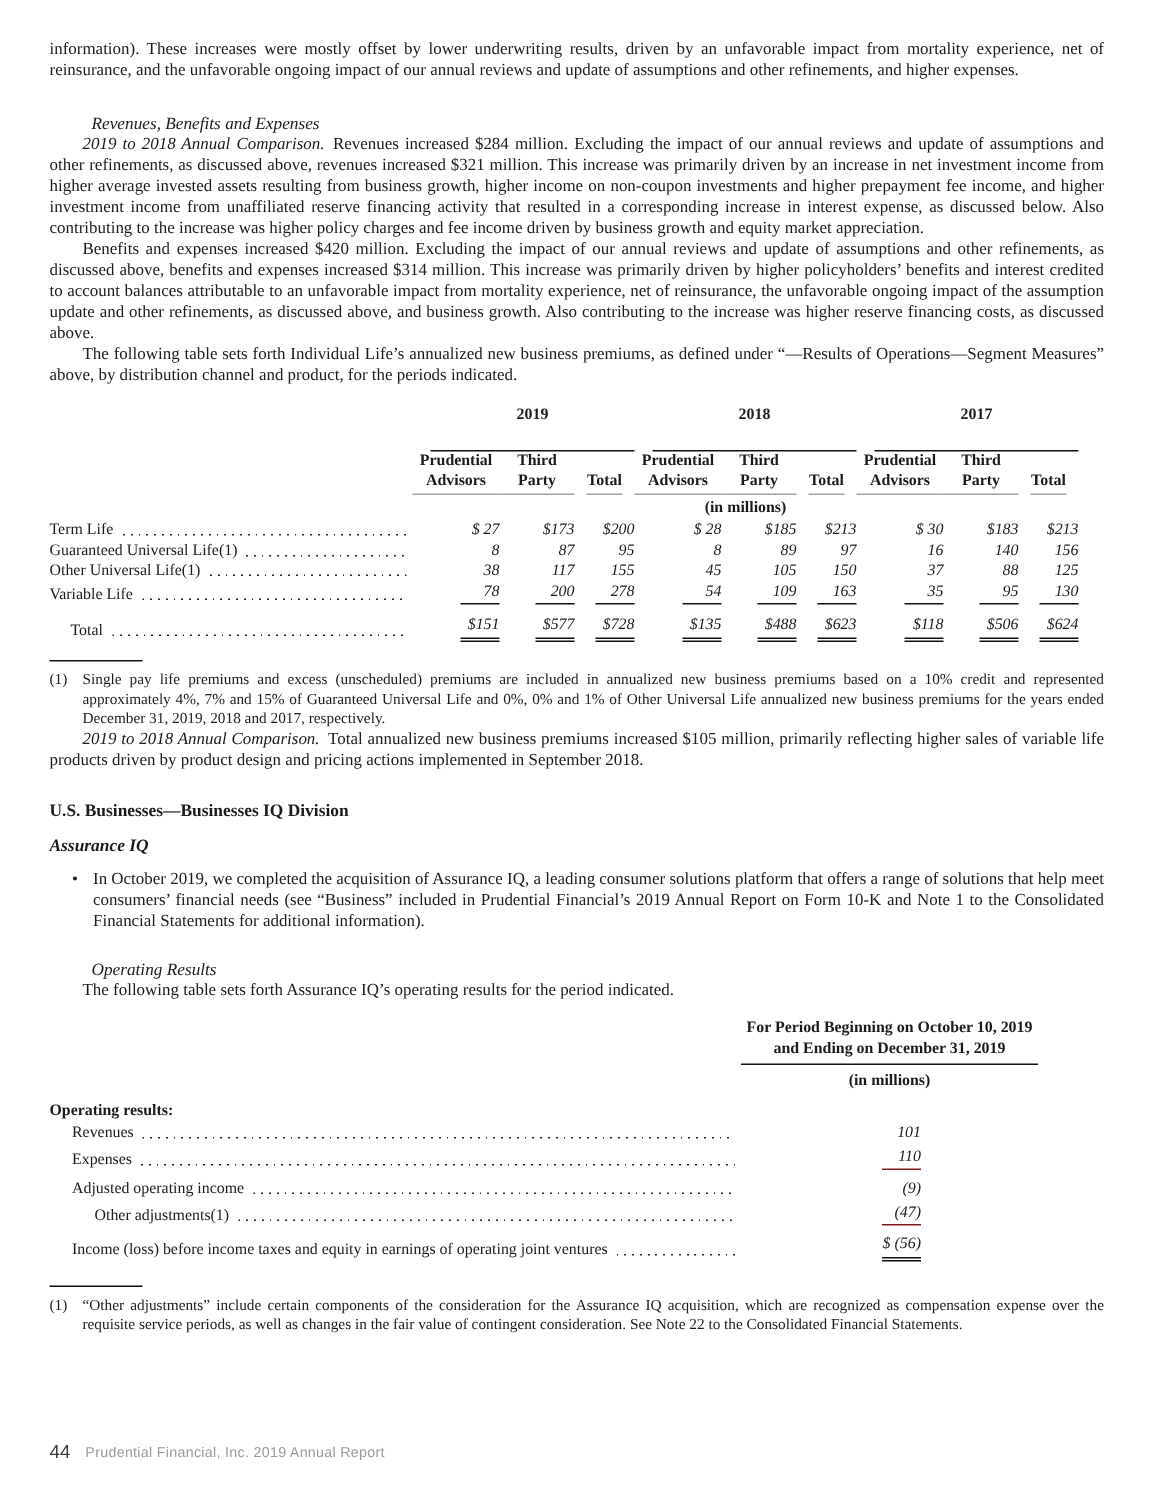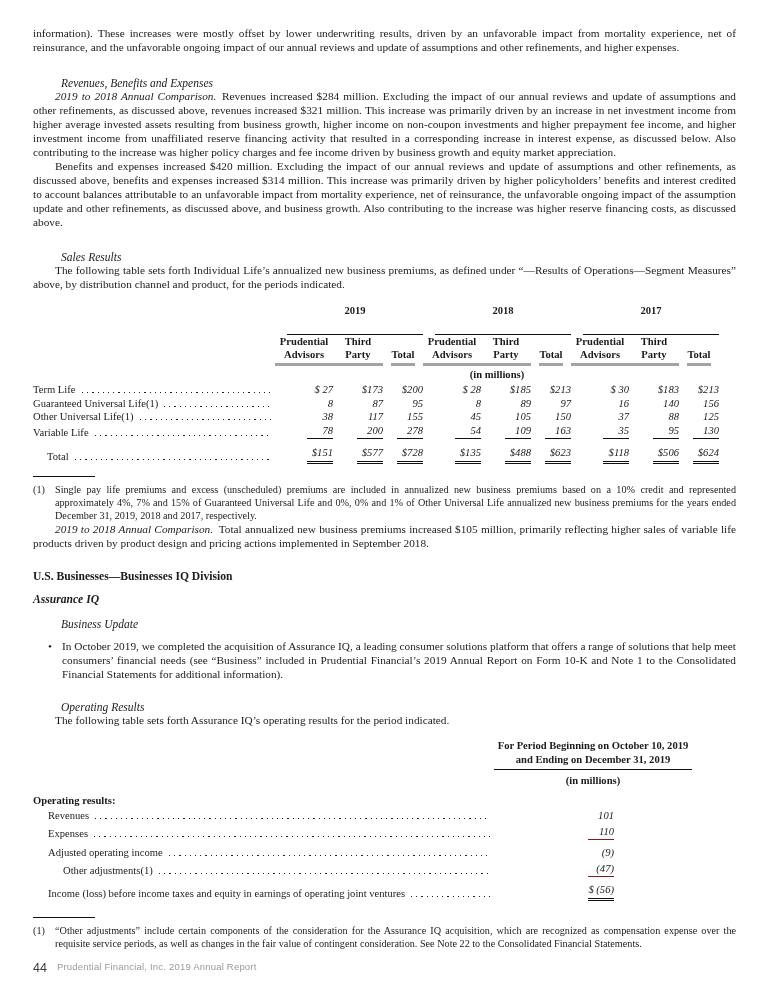--- a/index.html
+++ b/index.html
@@ -12,21 +12,21 @@
   .h-b{font-weight:bold;font-size:11.6px;margin:0;}
   .h-bi{font-weight:bold;font-style:italic;font-size:11.6px;margin:0;}
   .bullet{display:flex;font-size:11.3px;line-height:14px;margin:9px 0 0 15px;}
   .bullet .bm{width:14px;flex:none;}
   .bullet .bt{flex:1;text-align:justify;}
   
   table.t1{border-collapse:collapse;table-layout:fixed;width:686px;font-size:10.6px;line-height:13.5px;margin:13px 0 0 0;}
   table.t1 td{padding:0;vertical-align:bottom;}
   .yearline{font-weight:bold;text-align:center;border-bottom:1.5px solid #111;margin-left:12px;padding-bottom:16px;}
   td.sh{text-align:center;padding-top:2px;}
-  td.sh span{display:inline-block;font-weight:bold;text-align:center;border-bottom:3px solid #a3a3a3;padding-bottom:1px;}
+  td.sh span{display:inline-block;font-weight:bold;text-align:center;border-bottom:1px solid #a3a3a3;padding-bottom:1px;}
   tr.units td{text-align:center;font-weight:bold;padding:2px 0 2px 0;}
   td.lbl .lw{display:flex;align-items:flex-end;}
   .rlabel{white-space:nowrap;}
   .dots{flex:1;margin:0 4px 0 6px;background-image:repeating-linear-gradient(to right,#222 0 1.2px,transparent 1.2px 5.2px);background-repeat:no-repeat;background-size:100% 1.2px;background-position:0 calc(100% - 3px);align-self:stretch;}
   td.num{text-align:right;padding-right:6px;}
   .val{display:inline-block;min-width:26px;text-align:right;font-style:italic;}
   tr.u1 .val{border-bottom:1px solid #111;padding-bottom:1px;}
   tr.total td{padding-top:7px;}
   tr.total .val{border-bottom:3px double #111;padding-bottom:1px;}
   tr.total .lw{padding-left:14px;}
@@ -45,41 +45,40 @@
   .t2-row{display:flex;align-items:flex-end;padding-right:122px;margin-top:2px;}
   .t2-row .rlabel{white-space:normal;}
   .t2-row .vbox{width:120px;flex:none;text-align:right;}
   .ind1{padding-left:15px;}
   .ind2{padding-left:30px;font-family:Liberation Serif, serif;}
   .t2-row.u1 .val{border-bottom:1px solid #7f1d1d;padding-bottom:1px;}
   .t2-row.u2 .val{border-bottom:3px double #111;padding-bottom:1px;}
   .gap6{margin-bottom:6px;}
   .mt6{margin-top:6px;}
   
-  .footer{position:absolute;left:33px;top:961px;display:flex;align-items:flex-start;font-family:"Liberation Sans",sans-serif;}
+  .footer{position:absolute;left:33px;top:961px;display:flex;align-items:center;font-family:"Liberation Sans",sans-serif;}
   .pagenum{font-size:12.5px;color:#3c3c3c;}
   .ftext{font-size:9.5px;color:#9a9a9a;margin-left:10px;letter-spacing:.2px;}
   
   .s1{margin-top:23px;font-family:Liberation Serif, serif;} .s2{margin-top:8px;} .s3{margin-top:17px;font-family:Liberation Serif, serif;} .s4{margin-top:22px;}
   .s5{margin-top:7px;} .s6{margin-top:20px;} .s7{margin-top:10px;}
 </style>
 </head>
 <body>
 
 <div class="page">
 
   <p class="body">information). These increases were mostly offset by lower underwriting results, driven by an unfavorable impact from mortality experience, net of reinsurance, and the unfavorable ongoing impact of our annual reviews and update of assumptions and other refinements, and higher expenses.</p>
 
   <div class="h-it s1">Revenues, Benefits and Expenses</div>
 
   <p class="body indent s2"><span class="lead">2019 to 2018 Annual Comparison.</span> <span>Revenues increased $284 million. Excluding the impact of our annual reviews and update of assumptions and other refinements, as discussed above, revenues increased $321 million. This increase was primarily driven by an increase in net investment income from higher average invested assets resulting from business growth, higher income on non-coupon investments and higher prepayment fee income, and higher investment income from unaffiliated reserve financing activity that resulted in a corresponding increase in interest expense, as discussed below. Also contributing to the increase was higher policy charges and fee income driven by business growth and equity market appreciation.</span></p>
 
   <p class="body indent s3">Benefits and expenses increased $420 million. Excluding the impact of our annual reviews and update of assumptions and other refinements, as discussed above, benefits and expenses increased $314 million. This increase was primarily driven by higher policyholders’ benefits and interest credited to account balances attributable to an unfavorable impact from mortality experience, net of reinsurance, the unfavorable ongoing impact of the assumption update and other refinements, as discussed above, and business growth. Also contributing to the increase was higher reserve financing costs, as discussed above.</p>
 
-  <div class="h-it s4">Sales Results</div>
 
   <p class="body indent s5">The following table sets forth Individual Life’s annualized new business premiums, as defined under “—Results of Operations—Segment Measures” above, by distribution channel and product, for the periods indicated.</p>
 
   <table class="t1">
     <colgroup>
       <col style="width:242px">
       <col style="width:58px">
         <col style="width:50px">
         <col style="width:40px">
       <col style="width:58px">
@@ -209,21 +208,20 @@
   <div class="fn-rule"></div>
   <div class="footnote">
     <span class="fm">(1)</span>
     <span class="ft">Single pay life premiums and excess (unscheduled) premiums are included in annualized new business premiums based on a 10% credit and represented approximately 4%, 7% and 15% of Guaranteed Universal Life and 0%, 0% and 1% of Other Universal Life annualized new business premiums for the years ended December 31, 2019, 2018 and 2017, respectively.</span>
   </div>
 
   <p class="body indent s3"><span class="lead">2019 to 2018 Annual Comparison.</span> <span>Total annualized new business premiums increased $105 million, primarily reflecting higher sales of variable life products driven by product design and pricing actions implemented in September 2018.</span></p>
 
   <div class="h-b s6">U.S. Businesses—Businesses IQ Division</div>
   <div class="h-bi s7">Assurance IQ</div>
-  <div class="h-it" style="margin-top:12px">Business Update</div>
 
   <div class="bullet">
     <span class="bm">•</span>
     <span class="bt">In October 2019, we completed the acquisition of Assurance IQ, a leading consumer solutions platform that offers a range of solutions that help meet consumers’ financial needs (see “Business” included in Prudential Financial’s 2019 Annual Report on Form 10-K and Note 1 to the Consolidated Financial Statements for additional information).</span>
   </div>
 
   <div class="h-it s6">Operating Results</div>
   <p class="body indent s5">The following table sets forth Assurance IQ’s operating results for the period indicated.</p>
 
   <div class="t2">

